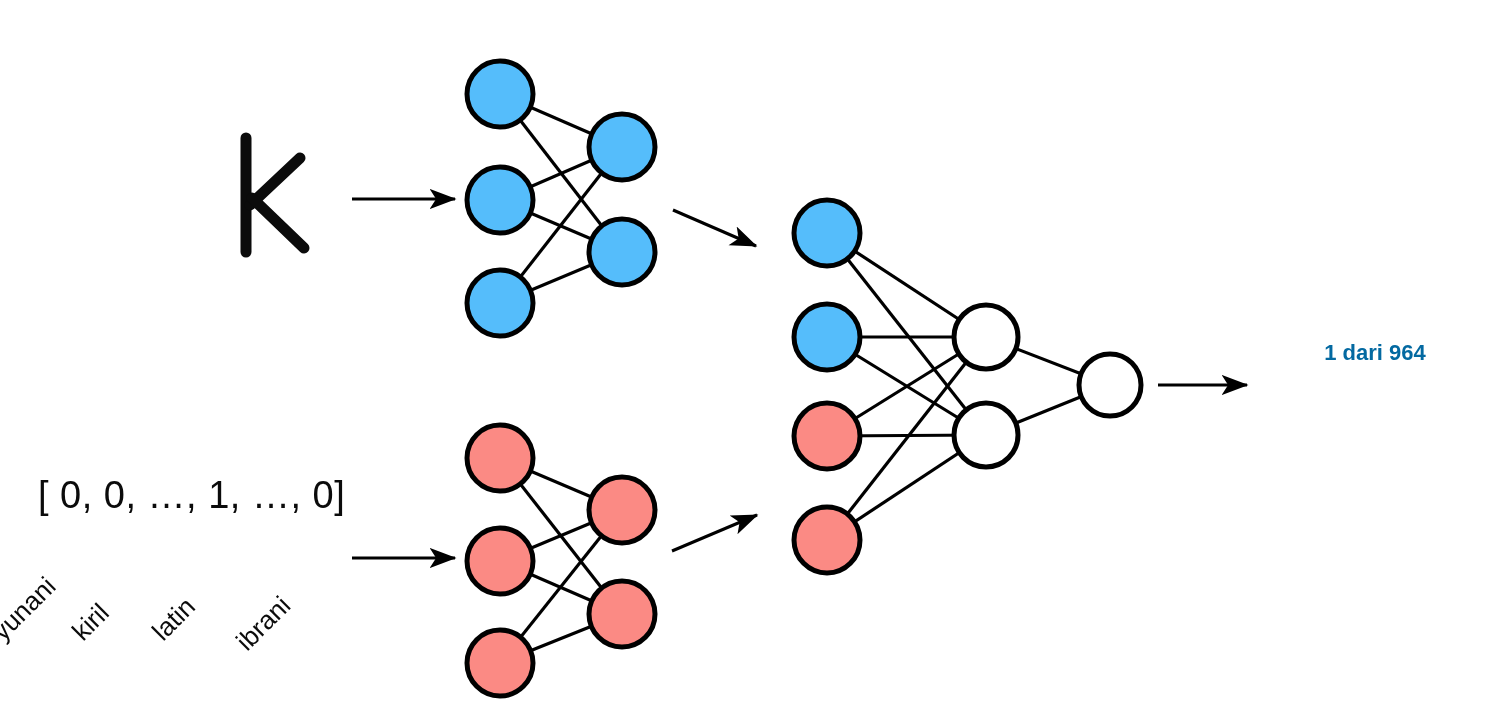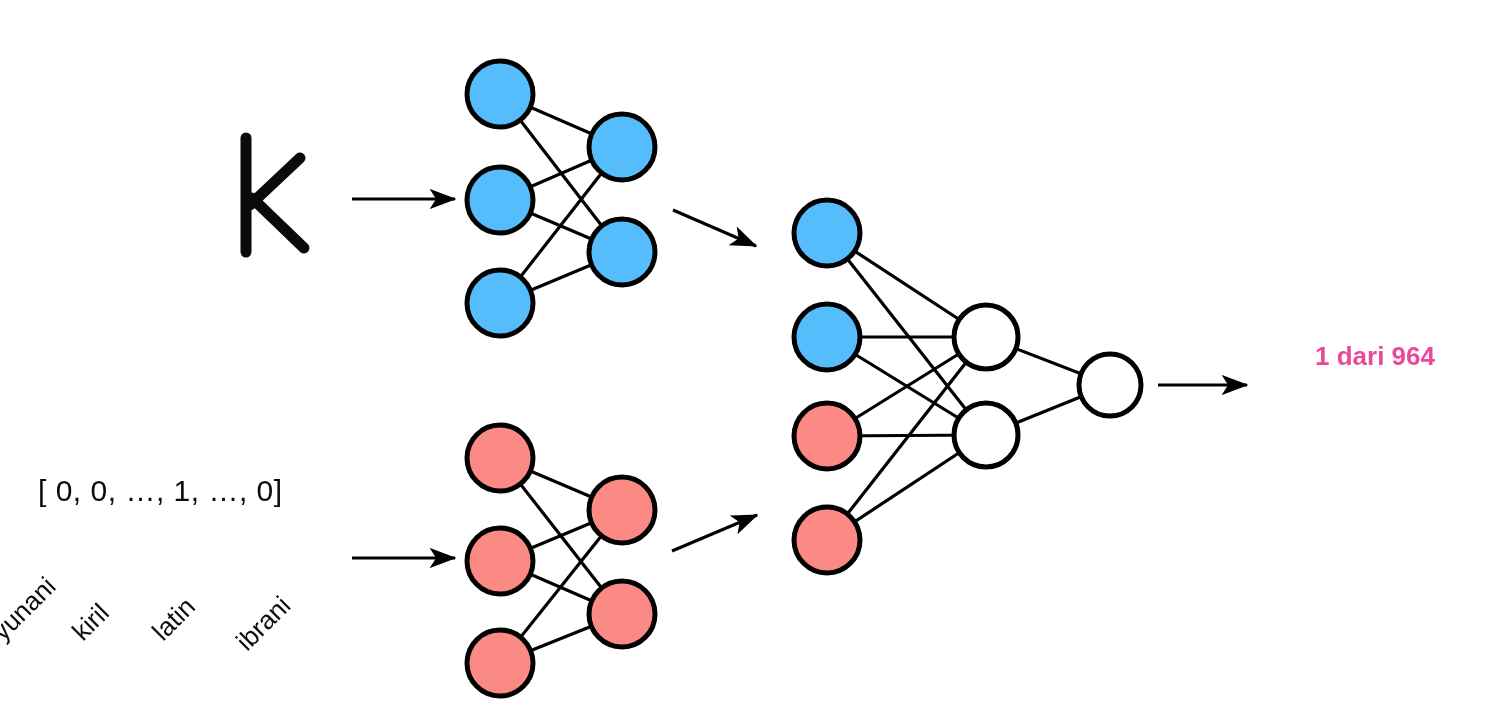--- a/index.html
+++ b/index.html
@@ -22,45 +22,45 @@
     position: absolute;
     left: 0;
     top: 0;
     width: 1488px;
     height: 720px;
   }
   .vector-label {
     position: absolute;
     left: 38px;
     top: 474px;
-    font-size: 30px;
+    font-size: 38px;
     color: #0b0b0b;
     letter-spacing: 0.5px;
     white-space: nowrap;
     font-family: "Liberation Sans", sans-serif;
   }
   .script-label {
     position: absolute;
     font-size: 26px;
     color: #0b0b0b;
     white-space: nowrap;
     transform-origin: left bottom;
     transform: rotate(-45deg);
     font-family: "Liberation Sans", sans-serif;
   }
   .output-text {
     position: absolute;
     left: 1262px;
     top: 336px;
     width: 226px;
     text-align: center;
-    font-size: 26px;
+    font-size: 22px;
     font-weight: bold;
     line-height: 1.55;
-    color: #ec4899;
+    color: #0369a1;
     font-family: "Liberation Sans", sans-serif;
   }
   .glyph-box {
     position: absolute;
     left: 228px;
     top: 130px;
     width: 110px;
     height: 130px;
   }
 </style>

